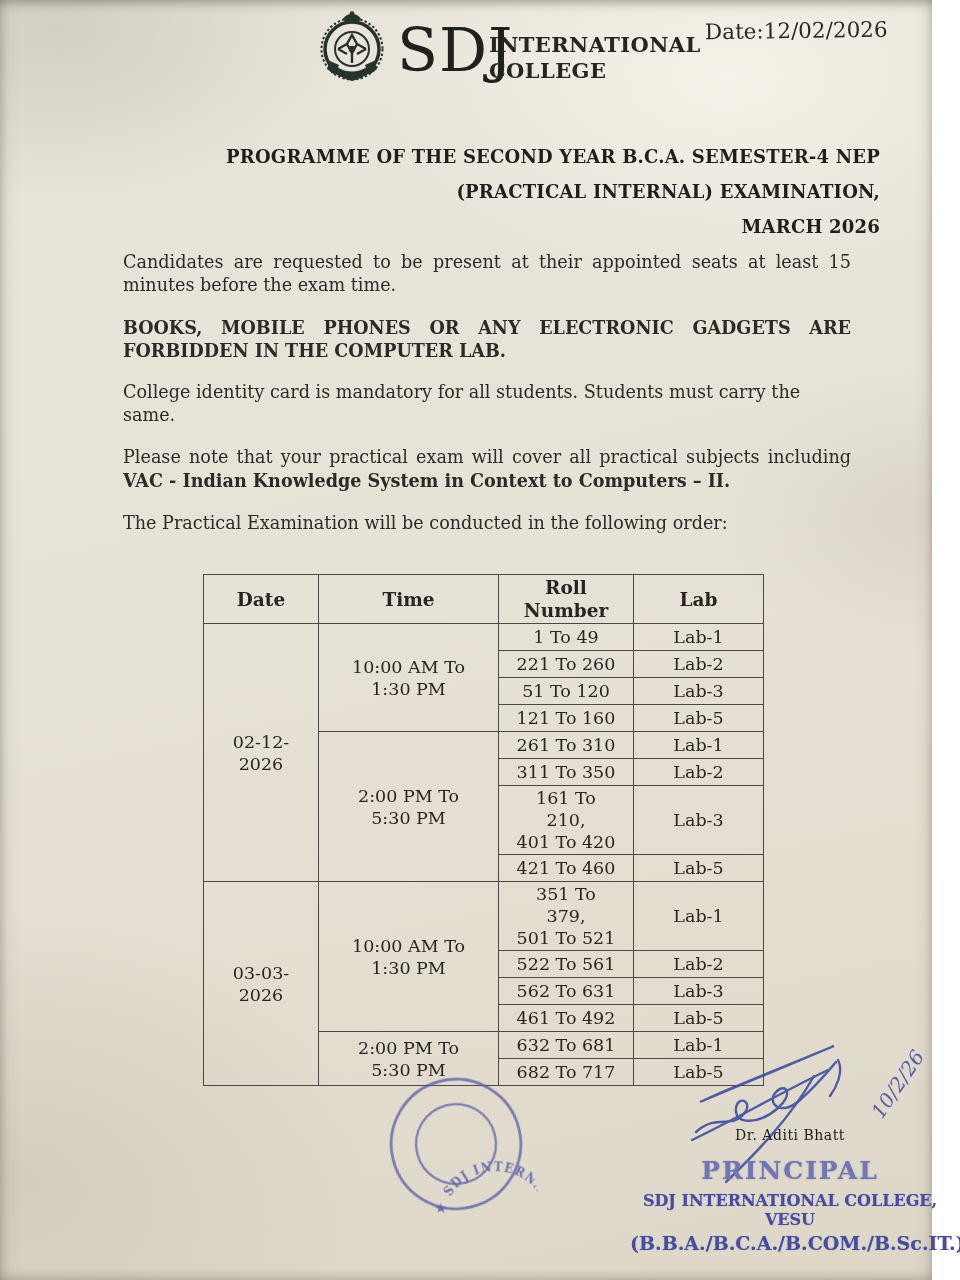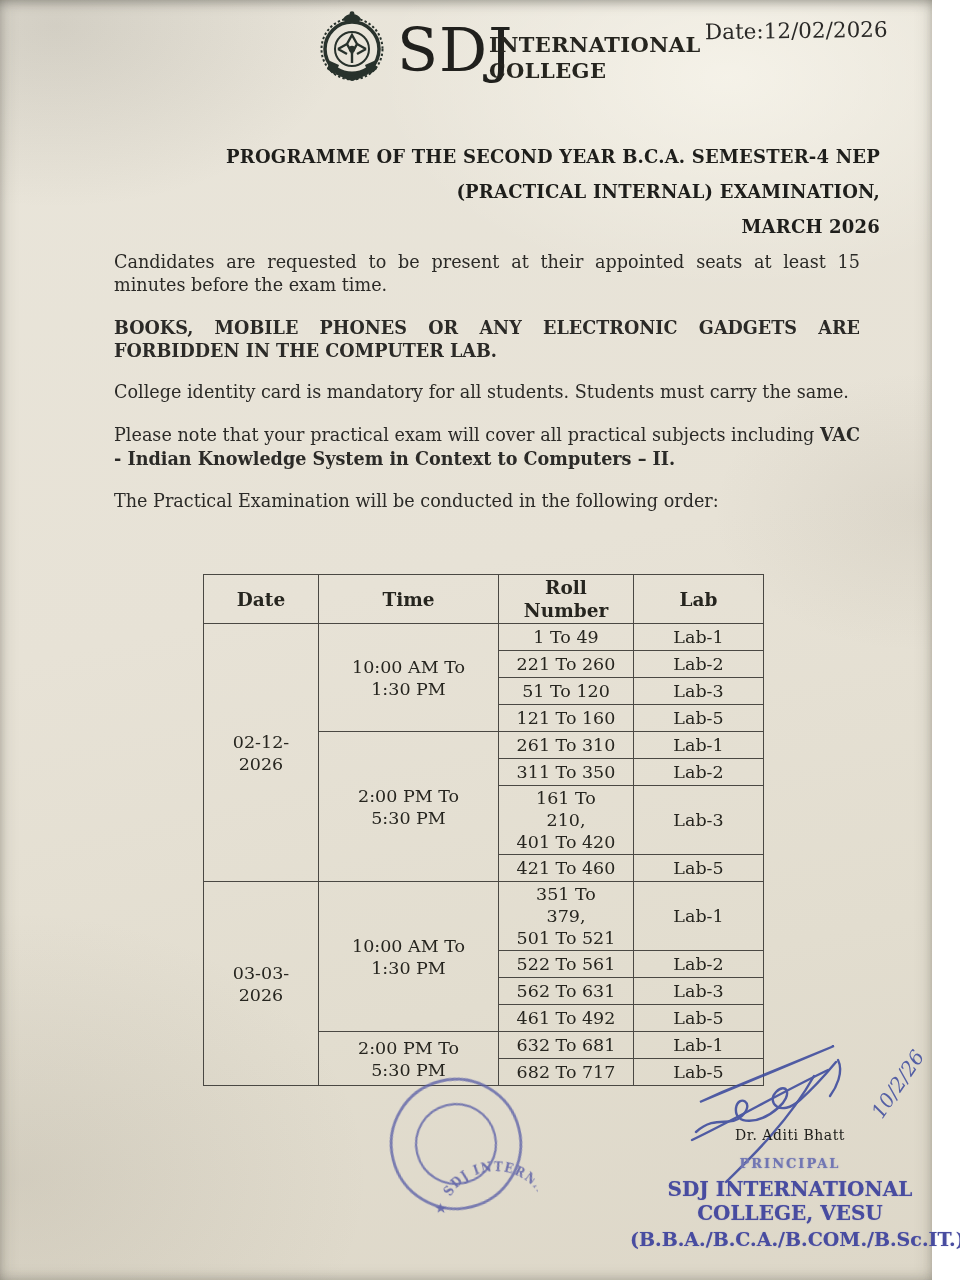--- a/index.html
+++ b/index.html
@@ -29,21 +29,21 @@
   .sdj{left:397px;top:14px;font-size:60px;line-height:72px;color:#20201d;letter-spacing:1px;}
   .college-name{left:489px;top:32px;font-size:21px;font-weight:bold;line-height:26px;color:#26251f;letter-spacing:.4px;}
   .doc-date{left:705px;top:18px;font-size:21.5px;color:#2a2927;transform:rotate(-.8deg);}
 
   
   .title{left:80px;top:139px;width:800px;text-align:right;font-weight:bold;
          font-size:18px;line-height:35px;color:#1e1e1b;letter-spacing:.2px;}
 
   
   .notices{left:113px;top:251px;width:748px;font-size:17.6px;line-height:23px;}
-  .notices p{margin:0 1px 19px;text-align:justify;}
+  .notices p{margin:0 10px 19px;text-align:justify;}
   .notices p.single{text-align:left;}
   .notices p.bold{font-weight:bold;}
   .notices .b{font-weight:bold;}
   .notices p.pre-table{margin-bottom:0;}
 
   
   .tablewrap{left:203px;top:574px;border-radius:25px;}
   table{border-collapse:collapse;table-layout:fixed;font-size:17.5px;color:#26251f;}
   col.c1{width:115px;}col.c2{width:180px;}col.c3{width:135px;}col.c4{width:130px;}
   th,td{border:1.7px solid #4a4843;text-align:center;vertical-align:middle;padding:1px 17px;}
@@ -53,23 +53,23 @@
   td.c-roll{white-space:pre-line;}
 
   
   .stamp{left:388px;top:1076px;width:136px;height:136px;transform:rotate(-14deg);
          filter:blur(.35px);opacity:.92;}
 
   
   .signature{left:686px;top:1036px;width:240px;height:158px;}
   .sig-block{left:630px;top:1127px;width:320px;text-align:center;}
   .signatory{font-size:14px;color:#1d1d1a;letter-spacing:.5px;}
-  .designation{margin-top:13px;font-size:13px;font-weight:bold;letter-spacing:2px;
+  .designation{margin-top:13px;font-size:25px;font-weight:bold;letter-spacing:2px;
                color:#7176b3;text-shadow:0 0 1.5px rgba(113,118,179,.65);}
-  .org{margin-top:6px;font-size:20px;font-weight:bold;color:#484ca0;
+  .org{margin-top:6px;font-size:16px;font-weight:bold;color:#484ca0;
        text-shadow:0 0 1px rgba(72,76,160,.5);}
   .programs{margin-top:3px;font-size:19px;font-weight:bold;color:#484ca0;
        text-shadow:0 0 1px rgba(72,76,160,.5);}
 </style>
 </head>
 <body>
 
 <div class="paper">
 
   <svg class="abs crest" viewBox="0 0 106 84">

